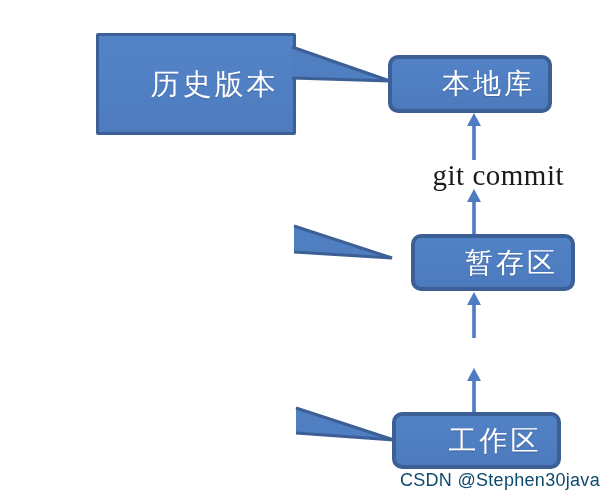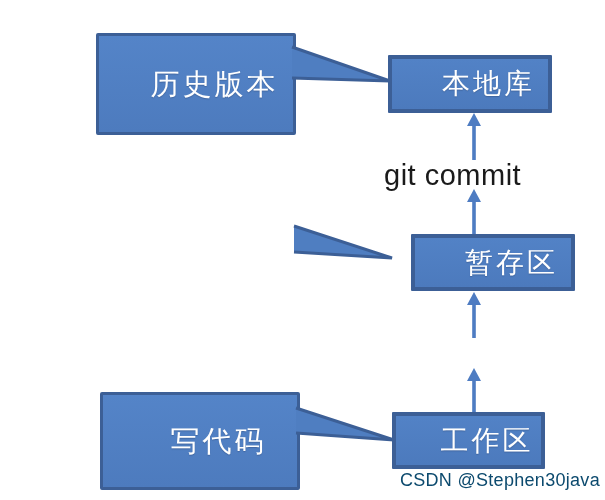--- a/index.html
+++ b/index.html
@@ -18,21 +18,21 @@
     border-radius: 2px;
     display: flex;
     align-items: center;
     justify-content: center;
     box-sizing: border-box;
   }
   .node-box {
     position: absolute;
     background: linear-gradient(180deg, #5282C6 0%, #4C7ABD 100%);
     border: 4.5px solid #3C5F96;
-    border-radius: 1px;
+    border-radius: 10px;
     display: flex;
     align-items: center;
     justify-content: center;
     box-sizing: border-box;
   }
   .cn-text {
     color: #ffffff;
     font-size: 29px;
     letter-spacing: 3px;
     text-indent: 3px;
@@ -41,25 +41,25 @@
     line-height: 1;
     text-shadow: 0 1px 1px rgba(40,60,100,0.35);
     margin-left: 34px;
   }
   .node-box .cn-text { font-size: 28px; }
   .tail-svg { position: absolute; overflow: visible; }
   .conn-svg { position: absolute; }
   .cmd-label {
     position: absolute;
     width: 180px;
-    text-align: left;
+    text-align: right;
     font-size: 29px;
     letter-spacing: 0.5px;
     color: #1A1A1A;
-    font-family: Liberation Sans, sans-serif;
+    font-family: Liberation Serif, serif;
     line-height: 1.05;
     white-space: nowrap;
   }
   .watermark {
     position: absolute;
     right: 5px;
     top: 470px;
     font-size: 18px;
     color: #0c4a6e;
     letter-spacing: 0.3px;
@@ -99,26 +99,23 @@
     <span class="cn-text">暂存区</span>
   </div>
 
   <svg class="conn-svg" style="left:459px; top:292px;" width="31" height="121">
     <polygon points="15,0 8,13 22,13" fill="#4E7CC2"></polygon>
     <rect x="13.2" y="11" width="3.6" height="35" fill="#4E7CC2"></rect>
     <polygon points="15,76 8,89 22,89" fill="#4E7CC2"></polygon>
     <rect x="13.2" y="87" width="3.6" height="34" fill="#4E7CC2"></rect>
   </svg>
 
-  <div class="callout-rect" style="left:100px; top:392px; width:200px; height:98px;">
-    <span class="cn-text">写代码</span>
-  </div>
   <svg class="tail-svg" style="left:296px; top:402px;" width="102" height="46">
     <polygon points="0,6 98,38 0,31" fill="#4F7EC1"></polygon>
     <path d="M0,6 L98,38 L0,31" fill="none" stroke="#3C5F96" stroke-width="3" stroke-linejoin="miter"></path>
   </svg>
-  <div class="node-box" style="left:392px; top:412px; width:153px; height:57px;">
+  <div class="node-box" style="left:392px; top:412px; width:169px; height:57px;">
     <span class="cn-text">工作区</span>
   </div>
 
   <div class="watermark">CSDN @Stephen30java</div>
 
 </div>
 
 </body></html>

